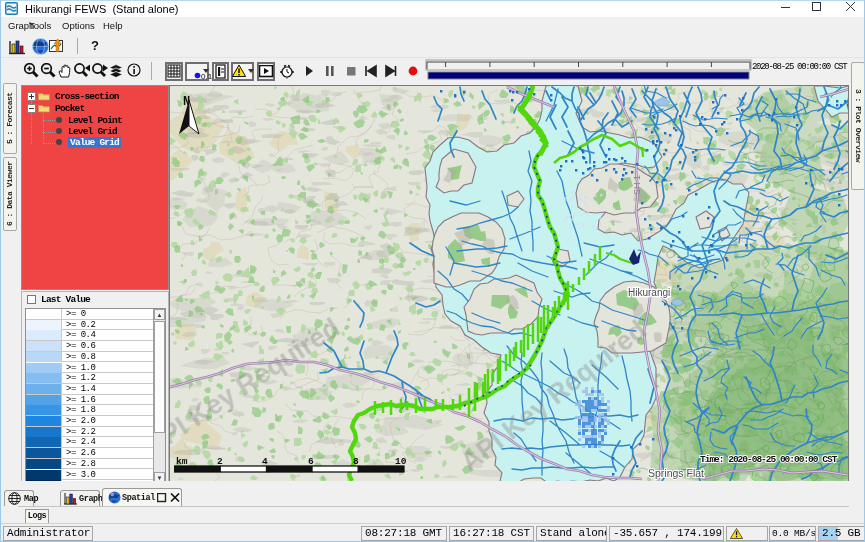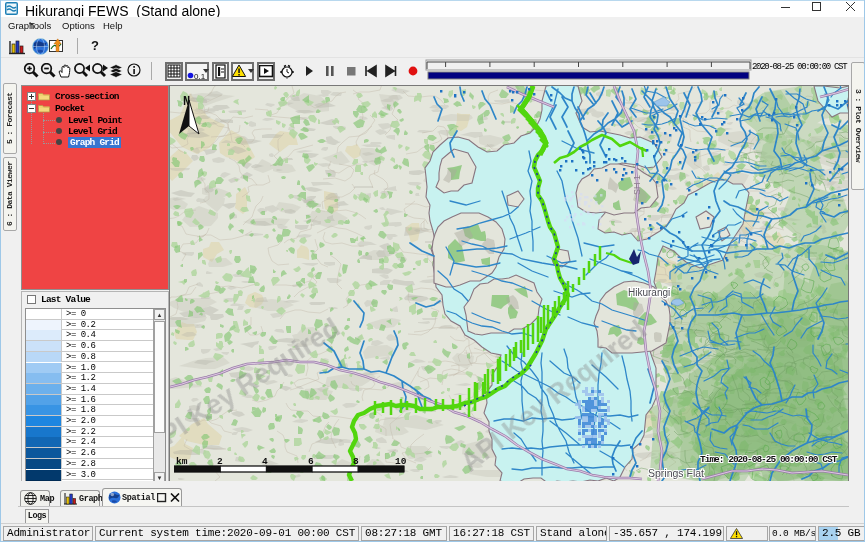--- a/index.html
+++ b/index.html
@@ -1,21 +1,21 @@
 <!DOCTYPE html>
 <html><head><meta charset="utf-8"><style>
 *{margin:0;padding:0;box-sizing:border-box}
 html,body{width:865px;height:542px;overflow:hidden}
 body{font-family:"Liberation Sans",sans-serif;background:#f0f0f0;position:relative;
  border-left:1px solid #9ec8e8;border-right:1px solid #9ec8e8;border-bottom:1px solid #9ec8e8}
 
 .abs{position:absolute}
 .mono{font-family:"Liberation Mono",monospace}
 .titlebar{left:0;top:0;width:865px;height:17px;background:#fff;border-top:1px solid #b8d8ee}
-.title-txt{left:24px;top:3px;font-size:14px;color:#000}
+.title-txt{left:24px;top:3px;font-size:11px;color:#000}
 .winbtn{top:0;height:17px;width:30px;text-align:center;color:#222;font-size:10px;line-height:17px}
 .menubar{left:0;top:17px;width:865px;height:18px;background:#f0f0f0;font-size:9.5px;color:#111}
 .menubar span{position:absolute;top:3px}
 .toolbar1{left:0;top:35px;width:865px;height:23px;background:#f0f0f0;border-bottom:1px solid #e3e3e3}
 .lstrip{left:0;top:58px;width:17px;height:432px;background:#f0f0f0;z-index:6}
 .rstrip{left:848px;top:58px;width:17px;height:432px;background:#f0f0f0;z-index:6}
 .vtab{position:absolute;background:#f4f4ef;border:1px solid #a8a8a8;border-radius:2px;z-index:7;
  font-family:"Liberation Mono",monospace;font-size:8px;font-weight:bold;color:#222;letter-spacing:-0.5px;line-height:1;
  display:flex;align-items:center;justify-content:center}
 .vtab-l{writing-mode:vertical-rl;transform:rotate(180deg)}
@@ -160,21 +160,21 @@
 <div class="abs tbtn" style="left:164px;top:62px;width:18px;height:19px"></div>
 <svg class="abs" style="left:166px;top:64px" width="15" height="15">
     <g transform="translate(0,0)">
       <g stroke="#111" stroke-width="1">
         <rect x="1" y="1" width="12" height="12" fill="#fff"></rect>
         <path d="M1,4 h12 M1,7 h12 M1,10 h12 M4,1 v12 M7,1 v12 M10,1 v12"></path>
       </g>
     </g>
   </svg>
 <div class="abs tbtn" style="left:184px;top:62px;width:24px;height:19px"></div>
-<div class="abs" style="left:186px;top:67px;width:20px;height:10px"><svg width="22" height="11">
+<div class="abs" style="left:193px;top:67px;width:20px;height:10px"><svg width="22" height="11">
       <circle cx="3.5" cy="5.5" r="2.8" fill="#1414e0"></circle>
       <text x="7" y="9" font-family="Liberation Sans" font-size="8" fill="#111">0.1</text>
     </svg></div>
 <div class="abs" style="left:202px;top:69px;width:0;height:0;border-left:3px solid transparent;border-right:3px solid transparent;border-top:4px solid #333"></div>
 <div class="abs tbtn" style="left:211px;top:62px;width:17px;height:19px"></div>
 <svg class="abs" style="left:213px;top:64px" width="15" height="15">
     <g transform="translate(0,0)">
       <g>
         <rect x="2" y="1" width="9" height="13" fill="#fff" stroke="#111" stroke-width="1.2"></rect>
         <rect x="4" y="3" width="2.2" height="9" fill="#111"></rect>
@@ -249,21 +249,21 @@
     <svg class="abs" style="left:16px;top:17px" width="12" height="10">
       <path d="M0.5,2.5 h4 l1,1.5 h6 v5 h-11 Z" fill="#f4d87c" stroke="#b89848" stroke-width="0.8"></path>
       <path d="M0.5,4 h11" stroke="#e8c860" stroke-width="0.8"></path>
     </svg>
     <div class="tree-row" style="left:33px;top:17px;">Pocket</div>
     <div class="abs" style="left:34px;top:31px;width:6px;height:6px;border-radius:50%;background:#444"></div>
     <div class="tree-row" style="left:46px;top:29px;">Level Point</div>
     <div class="abs" style="left:34px;top:42px;width:6px;height:6px;border-radius:50%;background:#444"></div>
     <div class="tree-row" style="left:46px;top:40px;">Level Grid</div>
     <div class="abs" style="left:34px;top:53px;width:6px;height:6px;border-radius:50%;background:#444"></div>
-    <div class="tree-row" style="left:46px;top:51px;background:#3875d0;color:#fff;padding:0 2px;">Graph Grid</div>
+    <div class="tree-row" style="left:46px;top:51px;background:#3875d0;color:#fff;padding:0 2px;">Value Grid</div>
   </div>
 <div class="abs legendpanel">
     <div class="abs" style="left:5px;top:3px;width:9px;height:9px;border:1px solid #777;background:#fff"></div>
     <div class="abs mono" style="left:19px;top:2px;font-size:9.5px;font-weight:bold;letter-spacing:-0.8px">Last Value</div>
     <div class="leg-list">
       <div class="leg-row" style="top:0.0px">
         <div class="leg-sw" style="background:#ffffff"></div>
         <div class="leg-lab">&gt;= 0</div>
       </div>
       <div class="leg-row" style="top:10.7px">
@@ -454,21 +454,21 @@
       </g>
       <g font-family="Liberation Sans,sans-serif" fill="#4a4a52">
         <text x="626" y="295" font-size="10" stroke="#ffffff" stroke-width="2.5" paint-order="stroke">Hikurangi</text>
         <text x="646" y="476" font-size="10.5" stroke="#ffffff" stroke-width="2" paint-order="stroke">Springs Flat</text>
         <text x="638" y="194" font-size="9" fill="#8a7a8a" transform="rotate(-90 638 194)">SH 1</text>
       </g>
       <text x="698" y="461" font-family="Liberation Mono,monospace" font-size="9.5" font-weight="bold" fill="#111" letter-spacing="-1" stroke="#ffffff" stroke-width="2" paint-order="stroke">Time: 2020-08-25 00:00:00 CST</text>
     </svg>
   </div>
 <div class="abs tabrow"></div>
-<div class="btab" style="left:19px;top:490px;width:30px;height:16px">
+<div class="btab" style="left:3px;top:490px;width:30px;height:16px">
     <svg width="13" height="13" style="position:absolute;left:3px;top:1px">
       <g fill="none" stroke="#111" stroke-width="0.9">
         <circle cx="6.5" cy="6.5" r="5.8"></circle>
         <ellipse cx="6.5" cy="6.5" rx="2.6" ry="5.8"></ellipse>
         <path d="M0.7,6.5 h11.6 M1.5,3.5 h10 M1.5,9.5 h10"></path>
       </g>
     </svg>
     <span style="position:absolute;left:19px;top:3px">Map</span>
   </div>
 <div class="btab" style="left:59px;top:490px;width:40px;height:16px">
@@ -491,21 +491,20 @@
     <span style="position:absolute;left:19px;top:4px">Spatial</span>
     <svg style="position:absolute;left:54px;top:4px" width="24" height="10">
       <rect x="0.5" y="0.5" width="8" height="8" fill="none" stroke="#222" stroke-width="1.4"></rect>
       <path d="M14,0.5 L22,8.5 M22,0.5 L14,8.5" stroke="#111" stroke-width="1.6"></path>
     </svg>
   </div>
 <div class="abs" style="left:17px;top:506px;width:831px;height:1px;background:#c4c4c4"></div>
 <div class="logstab" style="width:24px">Logs</div>
 <div class="abs statusbar">
     <div class="spanel" style="left:2px;width:90px">Administrator</div>
-    <div class="spanel" style="left:94px;width:264px">Current system time:2020-09-01 00:00 CST</div>
     <div class="spanel" style="left:360px;width:86px">08:27:18 GMT</div>
     <div class="spanel" style="left:448px;width:85px">16:27:18 CST</div>
     <div class="spanel" style="left:535px;width:71px">Stand alone</div>
     <div class="spanel" style="left:608px;width:115px">-35.657 , 174.199</div>
     <div class="spanel" style="left:725px;width:42px">
       <svg width="13" height="11" style="position:absolute;left:3px;top:1px">
         <path d="M6.5,0.5 L12.6,10.5 H0.4 Z" fill="#ffe000" stroke="#333" stroke-width="0.8"></path>
         <rect x="5.9" y="3.2" width="1.3" height="4" fill="#111"></rect>
         <rect x="5.9" y="8" width="1.3" height="1.3" fill="#111"></rect>
       </svg>

